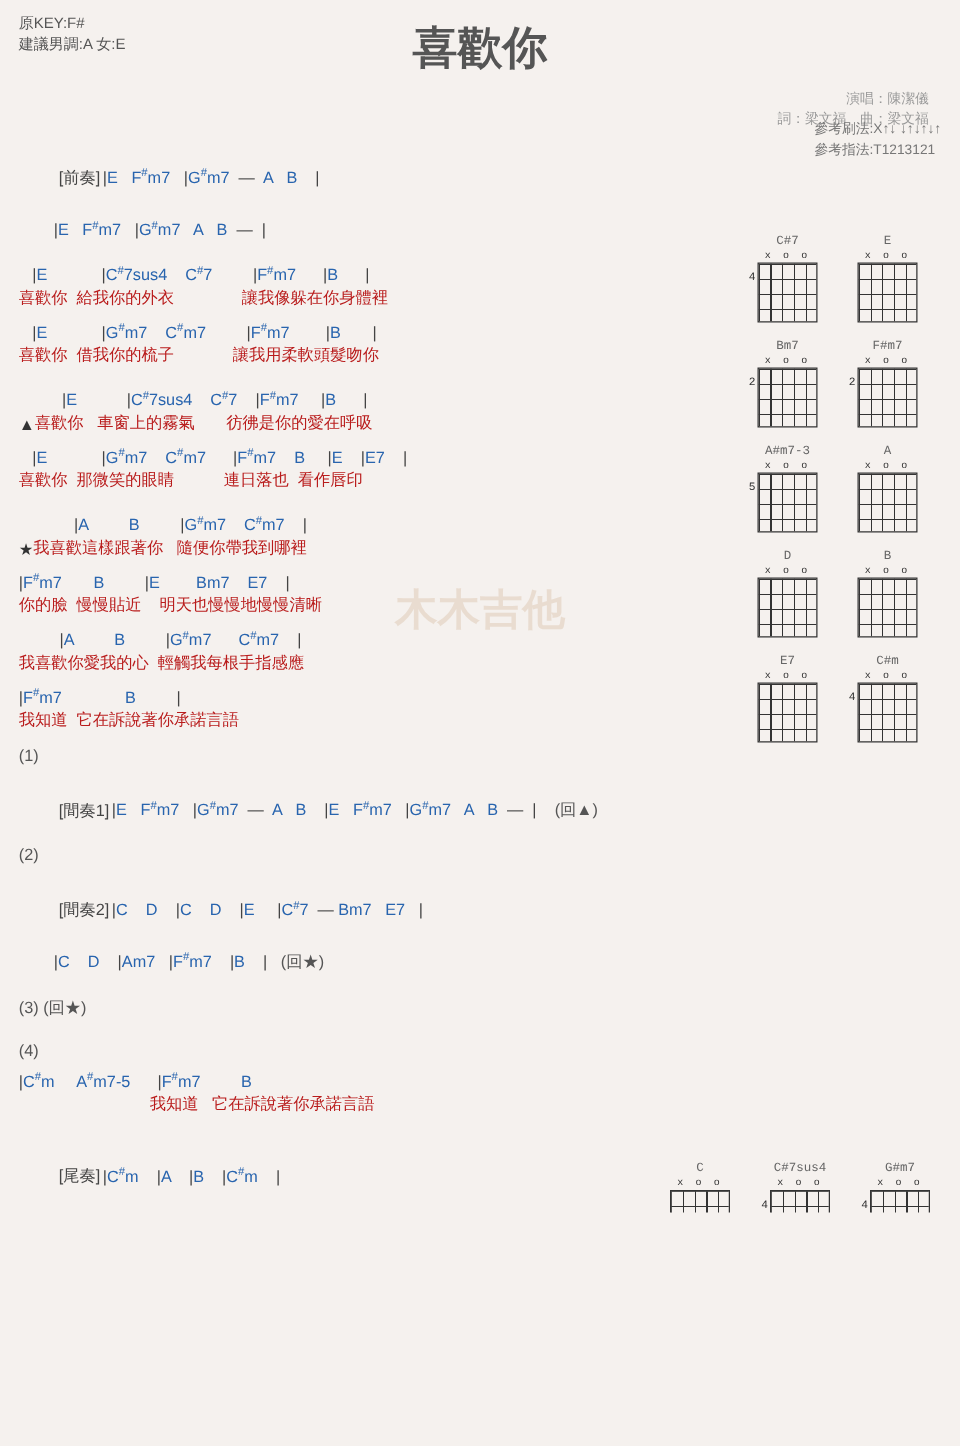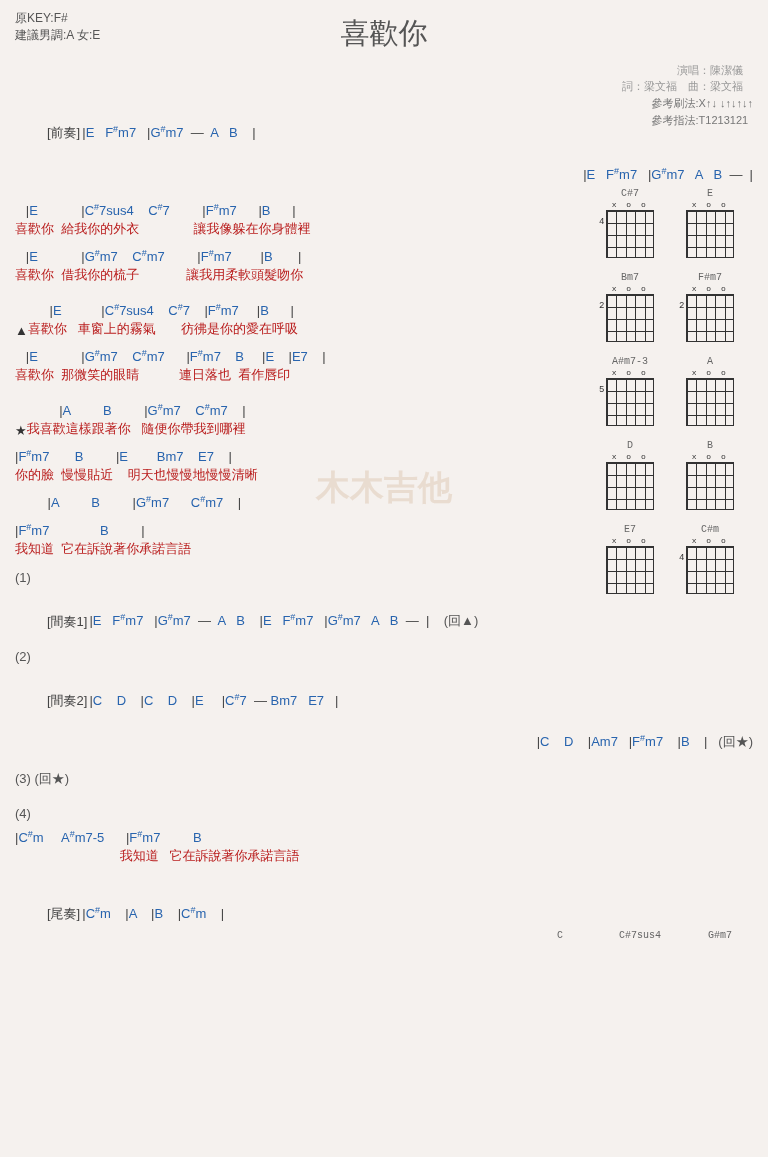--- a/index.html
+++ b/index.html
@@ -7,26 +7,26 @@
   font-family: "Microsoft JhengHei", Arial, sans-serif;
   background: #f5f1ee;
   width: 768px;
   font-size: 13px;
   color: #666;
   position: relative;
   padding-bottom: 20px;
 }
 .header { padding: 10px 15px 5px; position: relative; }
 .key-info { font-size: 12px; color: #555; line-height: 1.4; }
-.title { text-align: center; font-size: 29px; color: #555; font-weight: normal; margin-top: -30px; }
+.title { text-align: center; font-size: 36px; color: #555; font-weight: bold; margin-top: -30px; }
 .credits { text-align: right; font-size: 11px; color: #999; margin-top: 8px; line-height: 1.5; padding-right: 10px; }
 .refs { position: absolute; right: 15px; top: 95px; font-size: 11px; color: #777; line-height: 1.5; }
 .content { padding: 0 15px; }
 .line { display: flex; align-items: flex-end; margin-top: 6px; min-height: 36px; margin-left: 32px; }
-.line.cont { margin-left: 28px; justify-content: flex-end; }
+.line.cont { margin-left: 28px; }
 .seg { display: inline-block; vertical-align: bottom; }
 .chords { color: #2864ae; font-family: Arial; font-size: 13px; white-space: pre; min-height: 18px; display: block; }
 .lyrics { color: #b91c1c; font-size: 13px; white-space: pre; display: block; }
 .label { color: #444; font-size: 13px; margin-right: 2px; }
 .bar { color: #444; font-family: Arial; }
 sup { font-size: 9px; }
 .marker { color: #333; }
 .numtag { color: #555; font-size: 13px; margin-top: 12px; }
 .section { margin-top: 18px; }
 
@@ -117,20 +117,21 @@
   </div>
   <div class="section" style="margin-top:10px">
     <div class="seg">
       <span class="chords"><span class="bar">|</span>F<sup>#</sup>m7       B         <span class="bar">|</span>E        Bm7    E7    <span class="bar">|</span></span>
       <span class="lyrics">你的臉  慢慢貼近    明天也慢慢地慢慢清晰</span>
     </div>
   </div>
   <div class="section" style="margin-top:10px">
     <div class="seg">
       <span class="chords">         <span class="bar">|</span>A         B         <span class="bar">|</span>G<sup>#</sup>m7      C<sup>#</sup>m7    <span class="bar">|</span></span>
+      <span class="lyrics">我喜歡你愛我的心  輕觸我每根手指感應</span>
     </div>
   </div>
   <div class="section" style="margin-top:10px">
     <div class="seg">
       <span class="chords"><span class="bar">|</span>F<sup>#</sup>m7              B         <span class="bar">|</span></span>
       <span class="lyrics">我知道  它在訴說著你承諾言語</span>
     </div>
   </div>
 
   <div class="numtag">(1)</div>

